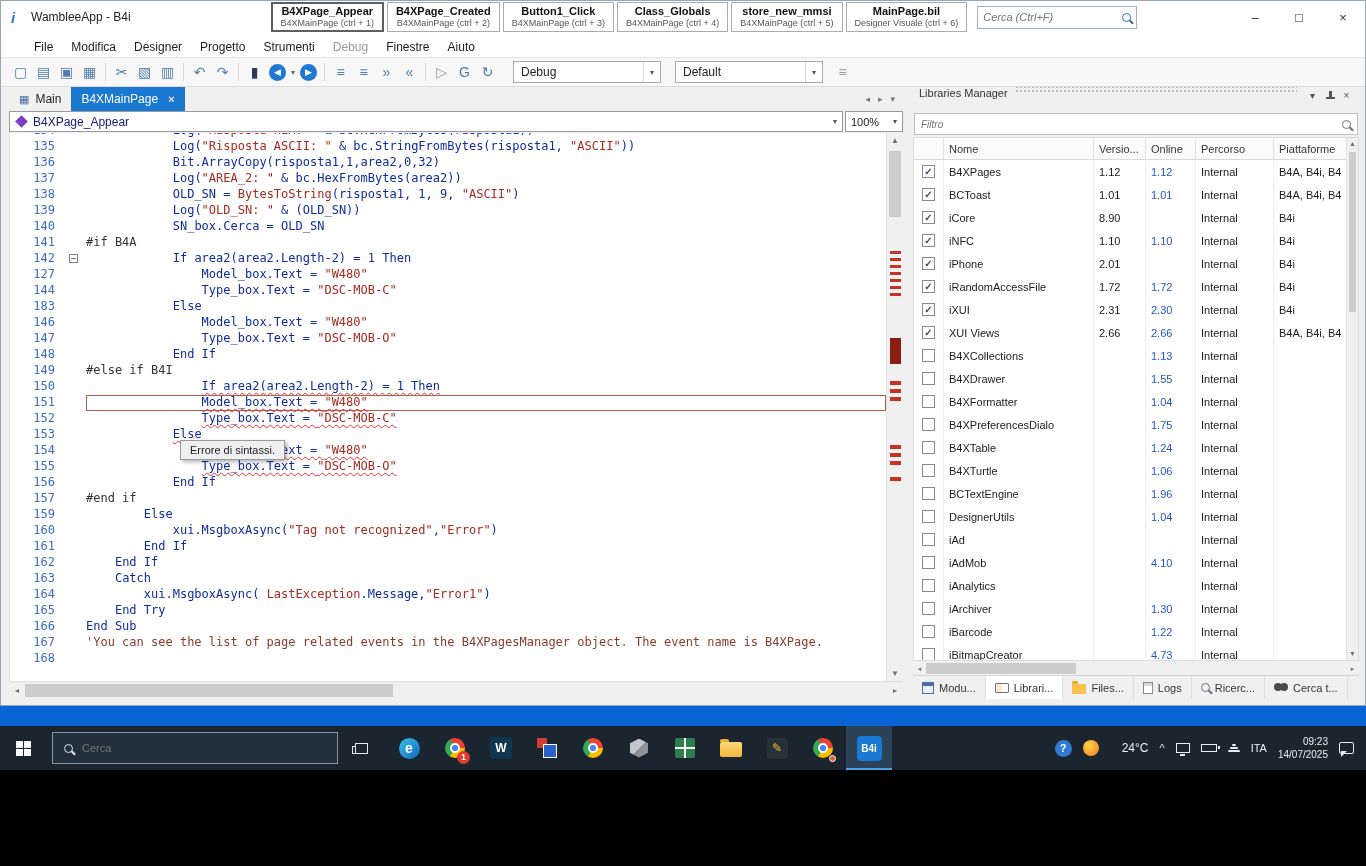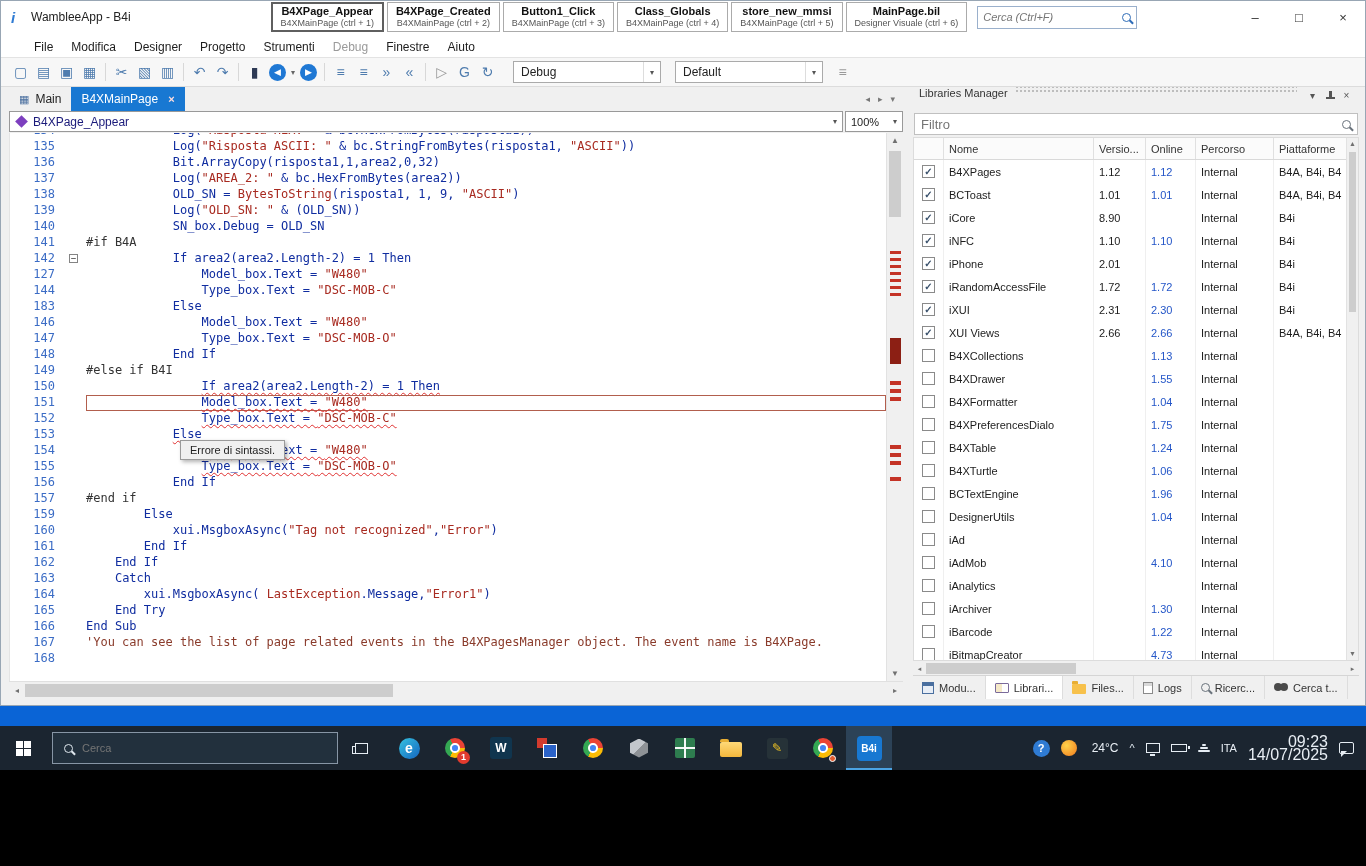--- a/index.html
+++ b/index.html
@@ -88,21 +88,21 @@
   
   .panel{width:446px;flex:none;display:flex;flex-direction:column;background:#f0f0f0;margin-right:8px;padding-bottom:6px}
   .phdr{height:24px;display:flex;align-items:flex-start;padding:0 4px 0 6px;font-size:11px;color:#333;flex:none}
   .grip{flex:1;height:7px;margin:0 7px;background-image:radial-gradient(#bdbdbd 1px,transparent 1.2px);background-size:4px 4px;background-position:0 2px}
   .phico{width:17px;height:17px;display:flex;align-items:center;justify-content:center;color:#555;font-size:10px}
   .pin{width:10px;height:10px;position:relative}
   .pin::before{content:"";position:absolute;left:4px;top:0;width:3px;height:6px;background:#555}
   .pin::after{content:"";position:absolute;left:1px;top:6px;width:9px;height:2px;background:#555}
   .filter{height:26px;padding:2px 1px;flex:none}
   .fbox2{height:22px;background:#fff;border:1px solid #c0c0c0;display:flex;align-items:center;padding:0 6px}
-  .fbox2 input{border:0;outline:0;flex:1;font-size:13px;color:#777;min-width:0;font-family:"Liberation Sans",sans-serif}
+  .fbox2 input{border:0;outline:0;flex:1;font-size:10px;font-style:italic;color:#777;min-width:0;font-family:"Liberation Sans",sans-serif}
   .tbl{flex:1;background:#fff;border:1px solid #dcdcdc;position:relative;overflow:hidden}
   .thead{display:flex;height:22px;background:#fbfbfb;border-bottom:1px solid #d9d9d9;font-size:11px;color:#333;align-items:stretch}
   .thead>div{display:flex;align-items:center;padding-left:5px;border-right:1px solid #e0e0e0;overflow:hidden;white-space:nowrap}
   .trow{display:flex;height:23px;align-items:stretch;font-size:11px;color:#1c1c1c}
   .trow>div{display:flex;align-items:center;padding-left:5px;border-right:1px solid #efefef;overflow:hidden;white-space:nowrap}
   .w-cb{width:30px;flex:none;justify-content:center;padding-left:0!important}
   .w-name{width:150px;flex:none}
   .w-ver{width:52px;flex:none}
   .w-online{width:50px;flex:none}
   .w-path{width:78px;flex:none}
@@ -153,33 +153,33 @@
   .i-cube{width:18px;height:19px;background:linear-gradient(135deg,#c3c7cc 50%,#8e9296 50%);clip-path:polygon(50% 0,100% 25%,100% 75%,50% 100%,0 75%,0 25%)}
   .i-grid{width:20px;height:20px;background:#2e7d4f;border-radius:2px;background-image:linear-gradient(transparent 44%,rgba(255,255,255,.95) 44%,rgba(255,255,255,.95) 56%,transparent 56%),linear-gradient(90deg,transparent 44%,rgba(255,255,255,.95) 44%,rgba(255,255,255,.95) 56%,transparent 56%)}
   .i-folder{width:22px;height:15px;background:linear-gradient(#ffd978,#f3b73c);border-radius:2px;position:relative;margin-top:3px}
   .i-folder::before{content:"";position:absolute;top:-3px;left:0;width:9px;height:3px;background:#e8ae33;border-radius:2px 2px 0 0}
   .i-pencil{width:21px;height:21px;background:#263238;border-radius:3px;color:#f3c623;font-size:12px;display:flex;align-items:center;justify-content:center}
   .i-b4i{width:25px;height:25px;background:#1878d2;border-radius:4px;color:#fff;font-weight:bold;font-size:10px;display:flex;align-items:center;justify-content:center}
   .badge{position:absolute;right:8px;bottom:6px;min-width:13px;height:13px;border-radius:50%;background:#e23b2e;color:#fff;font-size:9px;line-height:13px;text-align:center;padding:0 2px;font-weight:bold}
   .appdot{position:absolute;right:10px;bottom:8px;width:7px;height:7px;border-radius:50%;background:#e25b2e;border:1px solid #fff}
   .tray{margin-left:auto;display:flex;align-items:center;gap:11px;padding-right:12px;color:#e8eef4}
   .helpc{width:17px;height:17px;border-radius:50%;background:#2f7bd3;color:#fff;font-size:11px;font-weight:bold;display:flex;align-items:center;justify-content:center}
-  .weather{display:flex;align-items:center;gap:15px}
+  .weather{display:flex;align-items:center;gap:23px}
   .suncircle{width:16px;height:16px;border-radius:50%;background:radial-gradient(circle at 35% 35%,#ffd24a,#f07a1d)}
   .temp{font-size:12px}
   .chev{font-size:11px;color:#dfe7ee}
   .monitor{width:14px;height:10px;border:1.5px solid #e6edf3;position:relative}
   .monitor::after{content:"";position:absolute;left:3px;bottom:-4px;width:5px;height:2px;background:#e6edf3}
   .battery{width:16px;height:8px;border:1.5px solid #e6edf3;position:relative}
   .battery::after{content:"";position:absolute;right:-4px;top:1px;width:2px;height:3px;background:#e6edf3}
   .wifi{display:flex;flex-direction:column;align-items:center;gap:1px}
   .wifi i{display:block;height:2px;background:#e6edf3;border-radius:2px}
   .wifi .b1{width:12px}.wifi .b2{width:8px}.wifi .b3{width:4px}
   .lang{font-size:11px}
-  .clock{font-size:16px;line-height:13px;text-align:right}
+  .clock{font-size:10px;line-height:13px;text-align:right}
   .notif{width:15px;height:12px;border:1.5px solid #e6edf3;border-radius:2px;position:relative}
   .notif::after{content:"";position:absolute;left:1px;bottom:-4px;border:3px solid transparent;border-top-color:#e6edf3;border-left-color:#e6edf3;width:0;height:0}
   .blackband{position:absolute;top:770px;left:0;width:1366px;height:96px;background:#000}
 </style>
 </head>
 <body>
 
 <div class="screen">
   <div class="ide">
 
@@ -302,21 +302,21 @@
           </div>
         </div>
         <div class="code">
           <div class="code-lines" id="code-lines">
               <div class="code-row"><span class="ln">134</span><span class="fold"></span><span class="ltxt"><span class="ind">            </span><span class="t-c">Log(</span><span class="t-s">"Risposta HEX: "</span><span class="t-c"> &amp; bc.HexFromBytes(risposta1))</span></span></div>
               <div class="code-row"><span class="ln">135</span><span class="fold"></span><span class="ltxt"><span class="ind">            </span><span class="t-c">Log(</span><span class="t-s">"Risposta ASCII: "</span><span class="t-c"> &amp; bc.StringFromBytes(risposta1, </span><span class="t-s">"ASCII"</span><span class="t-c">))</span></span></div>
               <div class="code-row"><span class="ln">136</span><span class="fold"></span><span class="ltxt"><span class="ind">            </span><span class="t-c">Bit.ArrayCopy(risposta1,1,area2,0,32)</span></span></div>
               <div class="code-row"><span class="ln">137</span><span class="fold"></span><span class="ltxt"><span class="ind">            </span><span class="t-c">Log(</span><span class="t-s">"AREA_2: "</span><span class="t-c"> &amp; bc.HexFromBytes(area2))</span></span></div>
               <div class="code-row"><span class="ln">138</span><span class="fold"></span><span class="ltxt"><span class="ind">            </span><span class="t-c">OLD_SN = </span><span class="t-m">BytesToString</span><span class="t-c">(risposta1, 1, 9, </span><span class="t-s">"ASCII"</span><span class="t-c">)</span></span></div>
               <div class="code-row"><span class="ln">139</span><span class="fold"></span><span class="ltxt"><span class="ind">            </span><span class="t-c">Log(</span><span class="t-s">"OLD_SN: "</span><span class="t-c"> &amp; (OLD_SN))</span></span></div>
-              <div class="code-row"><span class="ln">140</span><span class="fold"></span><span class="ltxt"><span class="ind">            </span><span class="t-c">SN_box.Debug = OLD_SN</span></span></div>
+              <div class="code-row"><span class="ln">140</span><span class="fold"></span><span class="ltxt"><span class="ind">            </span><span class="t-c">SN_box.Cerca = OLD_SN</span></span></div>
               <div class="code-row"><span class="ln">141</span><span class="fold"></span><span class="ltxt"><span class="ind"></span><span class="t-p">#if B4A</span></span></div>
               <div class="code-row"><span class="ln">142</span><span class="fold"><span class="fbox">−</span></span><span class="ltxt"><span class="ind">            </span><span class="t-c">If area2(area2.Length-2) = 1 Then</span></span></div>
               <div class="code-row"><span class="ln">127</span><span class="fold"></span><span class="ltxt"><span class="ind">                </span><span class="t-c">Model_box.Text = </span><span class="t-s">"W480"</span></span></div>
               <div class="code-row"><span class="ln">144</span><span class="fold"></span><span class="ltxt"><span class="ind">                </span><span class="t-c">Type_box.Text = </span><span class="t-s">"DSC-MOB-C"</span></span></div>
               <div class="code-row"><span class="ln">183</span><span class="fold"></span><span class="ltxt"><span class="ind">            </span><span class="t-c">Else</span></span></div>
               <div class="code-row"><span class="ln">146</span><span class="fold"></span><span class="ltxt"><span class="ind">                </span><span class="t-c">Model_box.Text = </span><span class="t-s">"W480"</span></span></div>
               <div class="code-row"><span class="ln">147</span><span class="fold"></span><span class="ltxt"><span class="ind">                </span><span class="t-c">Type_box.Text = </span><span class="t-s">"DSC-MOB-O"</span></span></div>
               <div class="code-row"><span class="ln">148</span><span class="fold"></span><span class="ltxt"><span class="ind">            </span><span class="t-c">End If</span></span></div>
               <div class="code-row"><span class="ln">149</span><span class="fold"></span><span class="ltxt"><span class="ind"></span><span class="t-p">#else if B4I</span></span></div>
               <div class="code-row"><span class="ln">150</span><span class="fold"></span><span class="ltxt"><span class="ind">                </span><span class="t-c sq">If area2(area2.Length-2) = 1 Then</span></span></div>

